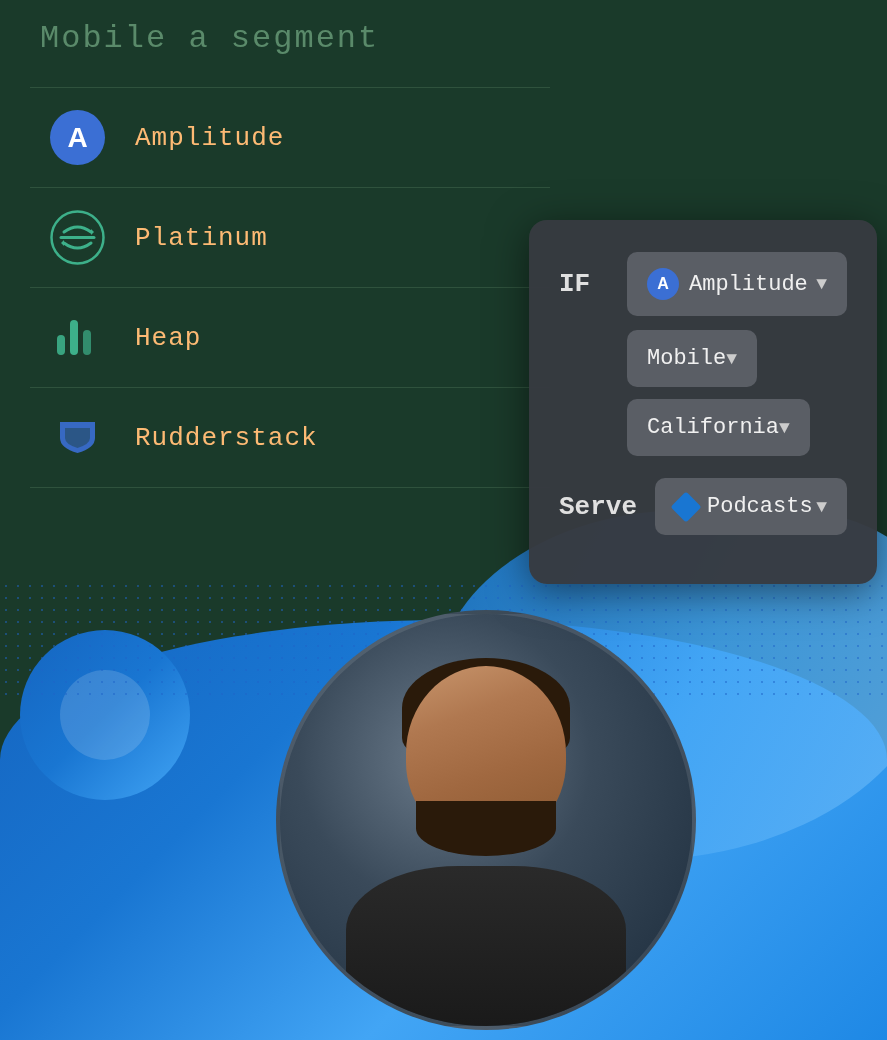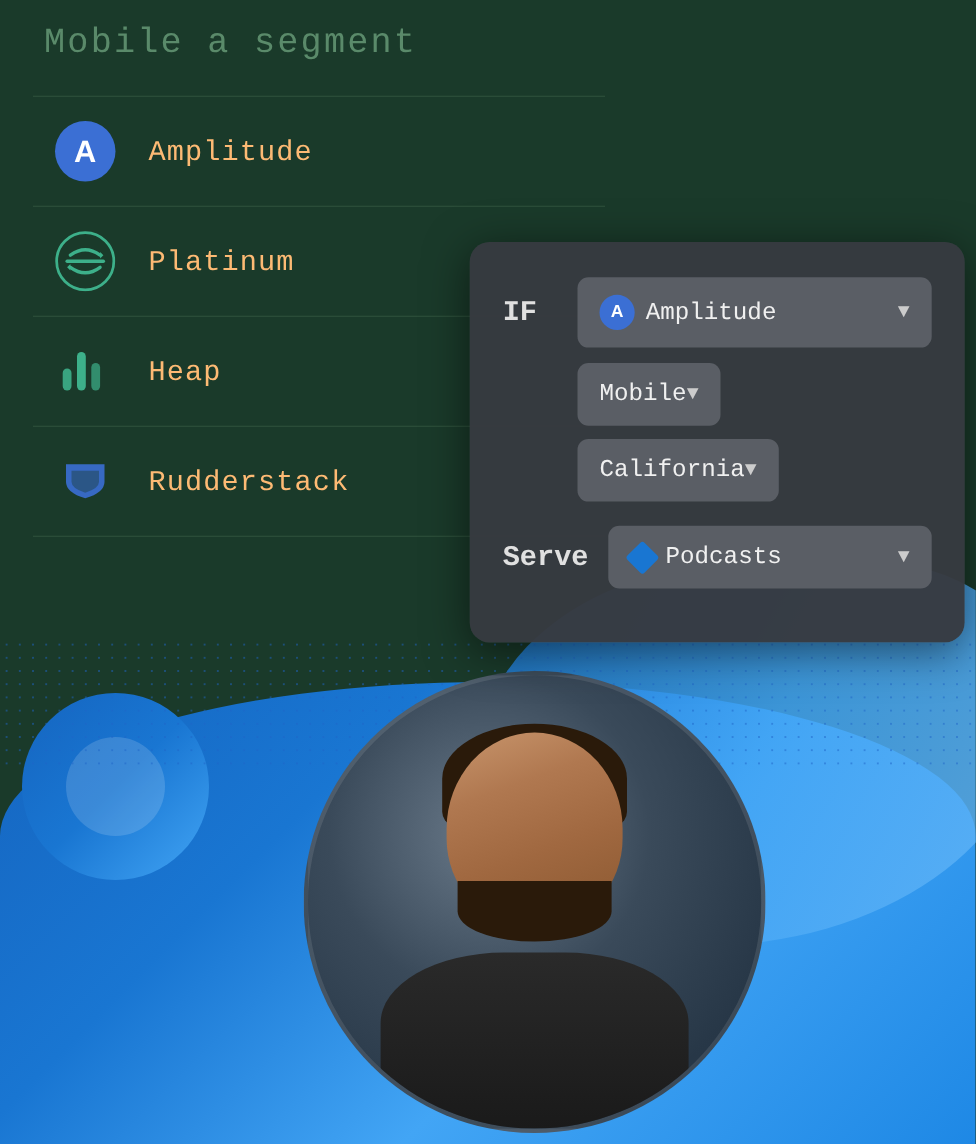--- a/index.html
+++ b/index.html
@@ -136,21 +136,21 @@
       font-size: 28px;
       font-weight: bold;
       font-family: Arial, sans-serif;
     }
 
     
     .condition-card {
       position: absolute;
       top: 220px;
       right: 10px;
-      width: 450px;
+      width: 348px;
       background: rgba(55, 58, 64, 0.97);
       border-radius: 18px;
       padding: 32px 30px 35px 30px;
       z-index: 20;
       box-shadow: 0 8px 40px rgba(0,0,0,0.5);
     }
 
     .condition-row {
       display: flex;
       align-items: center;

